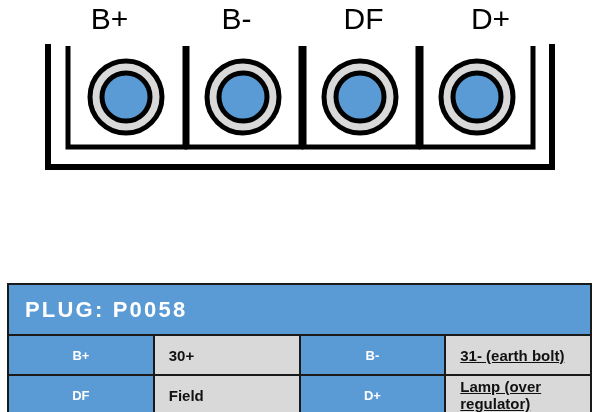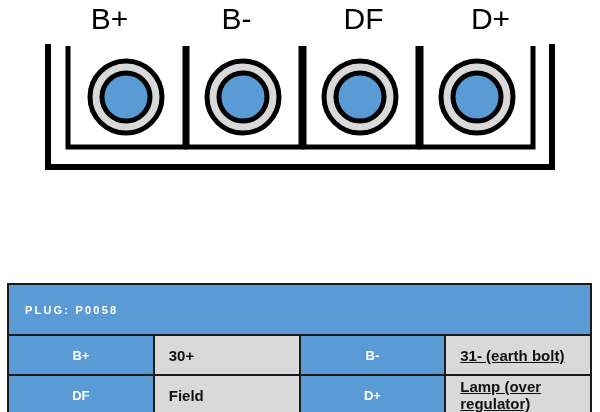--- a/index.html
+++ b/index.html
@@ -61,21 +61,21 @@
     border: 2px solid #1a1a1a;
     padding: 0;
     height: 38px;
     vertical-align: middle;
   }
   .hdr-cell {
     background: #5B9BD5;
     height: 49px !important;
     color: #ffffff;
     font-weight: bold;
-    font-size: 11px;
+    font-size: 22px;
     letter-spacing: 2.2px;
     padding-left: 16px !important;
     margin-top: 12px;
   }
   .pin-cell {
     background: #5B9BD5;
     color: #ffffff;
     font-weight: bold;
     font-size: 13px;
     text-align: center;

